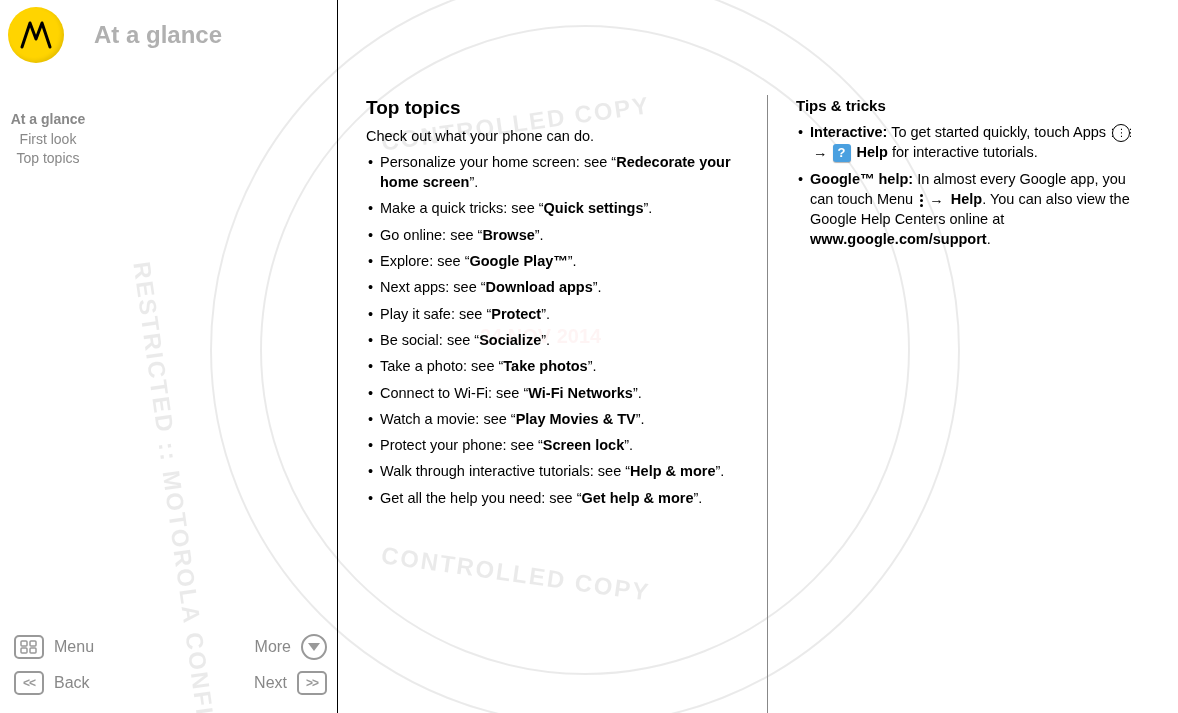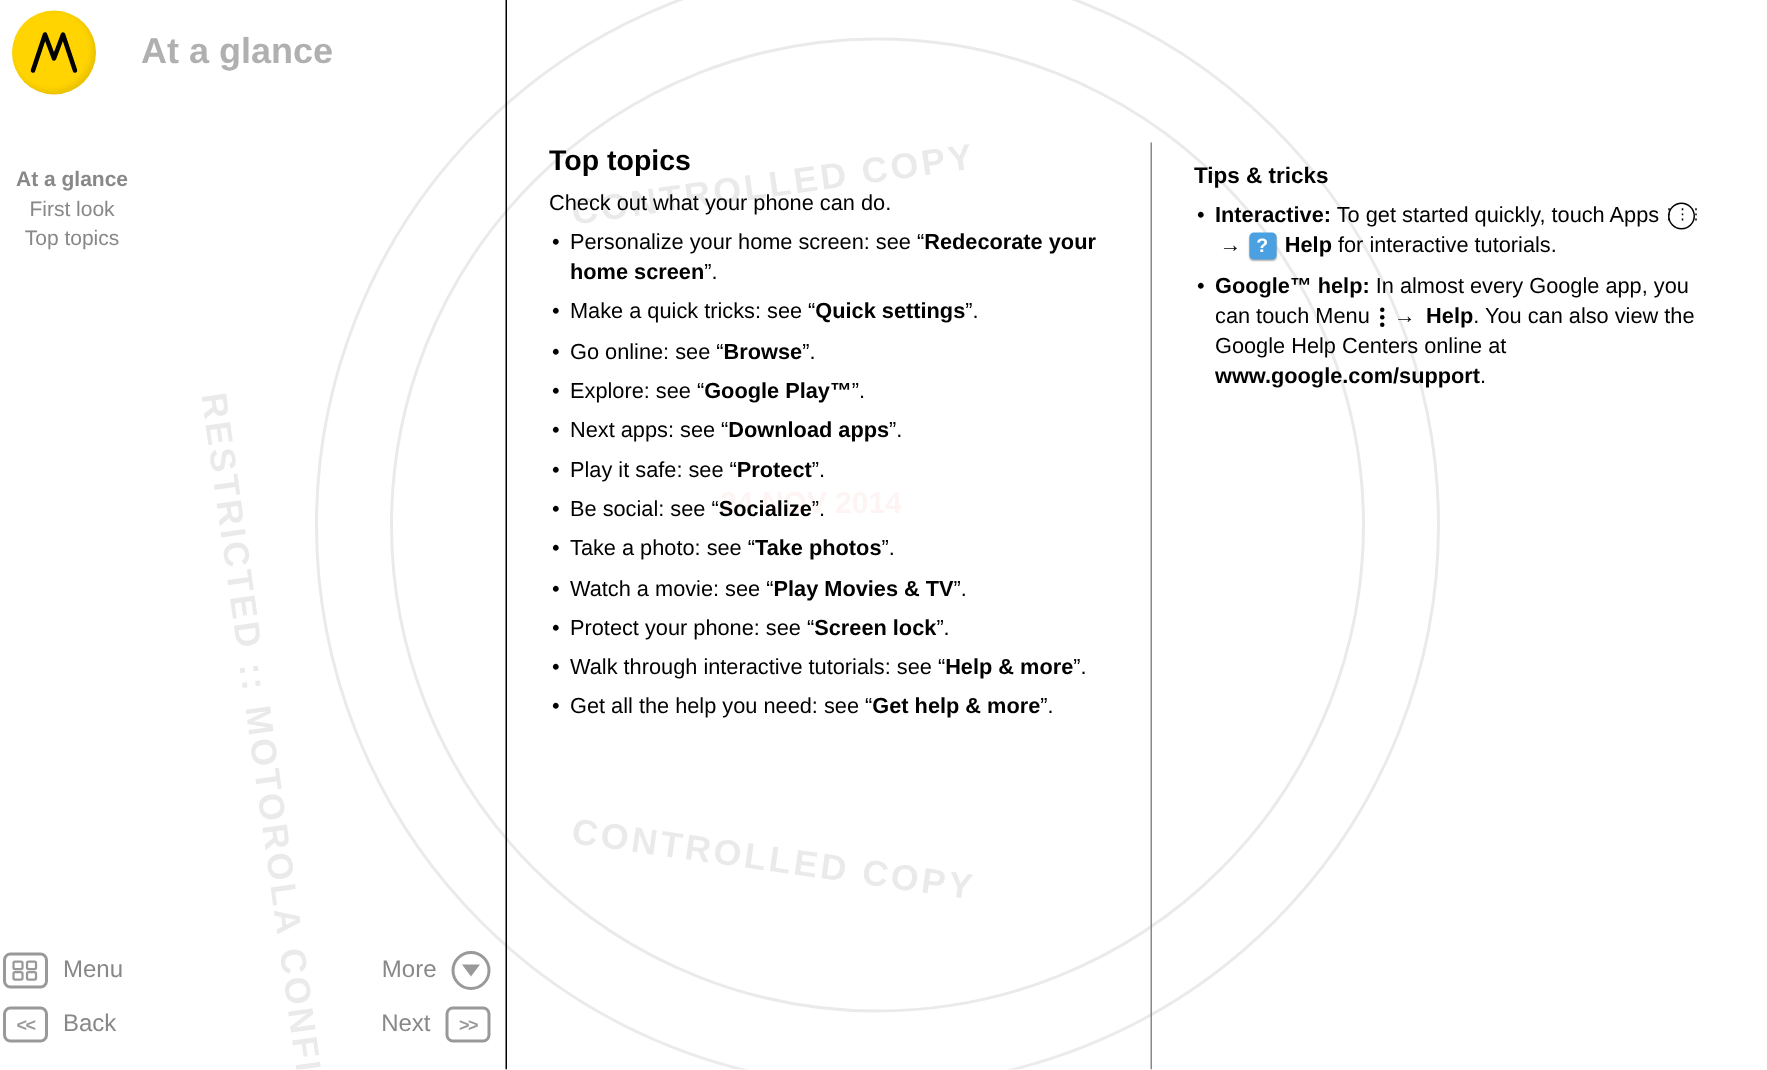--- a/index.html
+++ b/index.html
@@ -54,21 +54,21 @@
     font-size: 14px;
     line-height: 1.4;
     color: #888;
   }
   .toc .item { text-align:center; width:96px; }
   .toc .current { font-weight: bold; color:#888; }
 
   .navbar {
     position:absolute;
     bottom: 10px;
-    left: 2px;
+    left: 14px;
     right: 10px;
     font-size: 16px;
     color: #888;
     text-align: right;
   }
   .nav-row { display:flex; align-items:center; justify-content:space-between; height:32px; margin-bottom:4px; }
   .nav-btn { display:flex; align-items:center; gap:10px; color:#888; }
   .nav-btn.right { flex-direction:row-reverse; }
   .icon-box {
     width:30px; height:24px; border:2px solid #999; border-radius:5px;
@@ -90,21 +90,21 @@
     padding: 95px 0 0 0;
   }
   .col {
     padding: 0 28px 0 28px;
     font-size: 14.5px;
     line-height: 1.4;
   }
   .col1 { flex: 0 0 430px; border-right: 1px solid #888; }
   .col2 { flex: 1; }
   h2 { font-size: 19px; font-weight: bold; margin:0 0 4px 0; }
-  h3 { font-size: 15px; font-weight: bold; margin:12px 0 6px 0; }
+  h3 { font-size: 15px; font-weight: bold; margin:0 0 6px 0; }
   .intro { margin-bottom: 6px; }
   ul.bullets { list-style:none; padding:0; margin:0; }
   ul.bullets > li { position:relative; padding-left:14px; margin-bottom:6px; }
   ul.bullets > li::before { content:"•"; position:absolute; left:2px; top:0; }
   .link { font-weight:bold; }
   .inline-icon {
     display:inline-flex; align-items:center; justify-content:center;
     width:18px; height:18px; border:1px solid #000; border-radius:50%;
     font-size:10px; vertical-align:middle; margin:0 2px;
   }
@@ -190,20 +190,21 @@
       <div class="intro">Check out what your phone can do.</div>
       <ul class="bullets" id="main-list">
           <li><span>Personalize your home screen: see “</span><span class="link">Redecorate your home screen</span><span>”.</span></li>
           <li><span>Make a quick tricks: see “</span><span class="link">Quick settings</span><span>”.</span></li>
           <li><span>Go online: see “</span><span class="link">Browse</span><span>”.</span></li>
           <li><span>Explore: see “</span><span class="link">Google Play™</span><span>”.</span></li>
           <li><span>Next apps: see “</span><span class="link">Download apps</span><span>”.</span></li>
           <li><span>Play it safe: see “</span><span class="link">Protect</span><span>”.</span></li>
           <li><span>Be social: see “</span><span class="link">Socialize</span><span>”.</span></li>
           <li><span>Take a photo: see “</span><span class="link">Take photos</span><span>”.</span></li>
+          <li><span>Connect to Wi-Fi: see “</span><span class="link">Wi-Fi Networks</span><span>”.</span></li>
           <li><span>Watch a movie: see “</span><span class="link">Play Movies &amp; TV</span><span>”.</span></li>
           <li><span>Protect your phone: see “</span><span class="link">Screen lock</span><span>”.</span></li>
           <li><span>Walk through interactive tutorials: see “</span><span class="link">Help &amp; more</span><span>”.</span></li>
           <li><span>Get all the help you need: see “</span><span class="link">Get help &amp; more</span><span>”.</span></li>
         </ul>
     </div>
     <div class="col col2">
       <h3>Tips &amp; tricks</h3>
       <ul class="bullets">
         <li>

